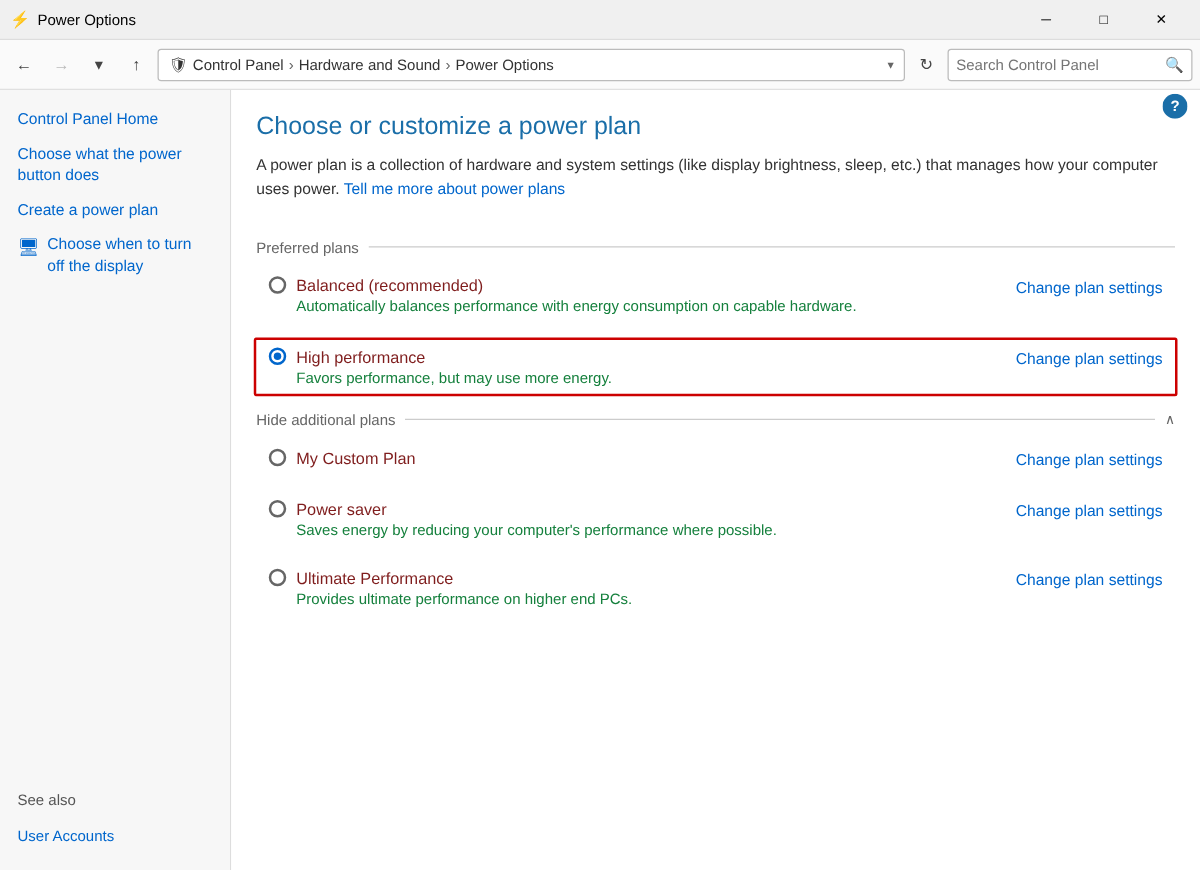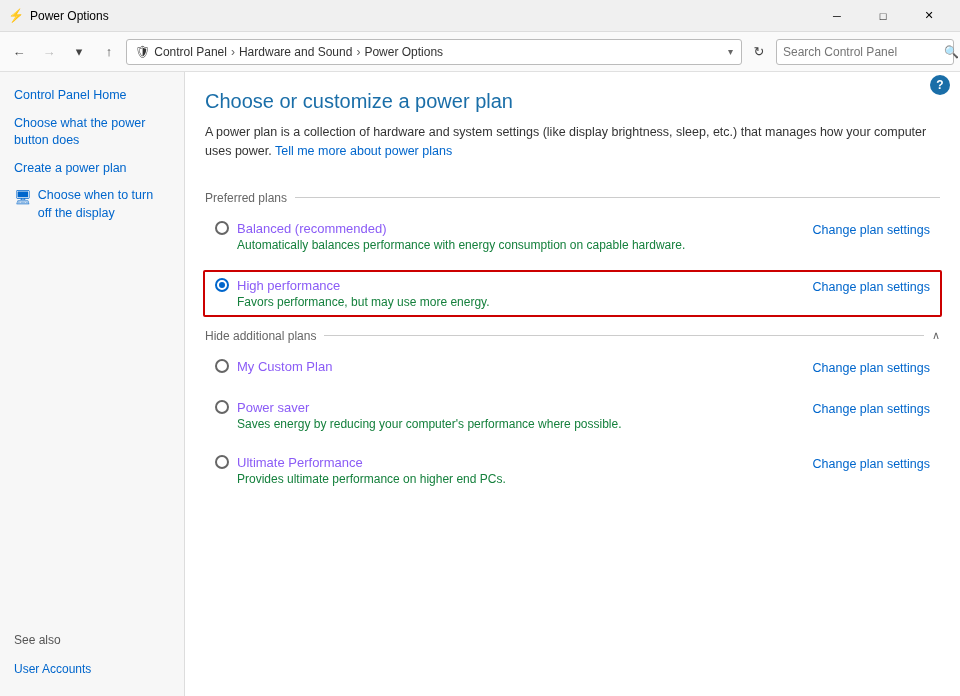--- a/index.html
+++ b/index.html
@@ -46,21 +46,21 @@
     }
     .address-bar .sep { color: #666; }
     .address-bar .crumb { color: #333; }
     .address-chevron { margin-left: auto; color: #666; font-size: 10px; }
     .refresh-btn {
       width: 26px; height: 26px; border: none; background: transparent;
       cursor: pointer; border-radius: 3px; font-size: 13px;
       display: flex; align-items: center; justify-content: center; color: #444;
     }
     .search-box {
-      width: 178px; height: 26px; border: 1px solid #bbb; border-radius: 3px;
+      width: 196px; height: 26px; border: 1px solid #bbb; border-radius: 3px;
       display: flex; align-items: center; background: white;
     }
     .search-box input {
       border: none; outline: none; background: transparent; flex: 1;
       padding: 0 6px; font-size: 12px; color: #333;
     }
     .search-icon { color: #666; padding-right: 6px; font-size: 12px; }
 
     
     .main-container {
@@ -125,21 +125,21 @@
     .plan-left { display: flex; flex-direction: column; }
     .plan-radio-row { display: flex; align-items: center; gap: 8px; margin-bottom: 2px; }
     .radio-circle {
       width: 14px; height: 14px; border-radius: 50%; border: 2px solid #666;
       display: flex; align-items: center; justify-content: center; flex-shrink: 0;
     }
     .radio-circle.selected { border-color: #0066cc; }
     .radio-circle.selected::after {
       content: ''; width: 6px; height: 6px; border-radius: 50%; background: #0066cc;
     }
-    .plan-name { font-size: 13px; color: #8b5cf6; font-weight: 500; }
+    .plan-name { font-size: 13px; color: #7f1d1d; font-weight: 500; }
     .plan-desc { font-size: 12px; color: #15803d; margin-left: 22px; }
     .change-link { color: #0066cc; font-size: 12.5px; text-decoration: none; cursor: pointer; white-space: nowrap; margin-left: 20px; margin-top: 2px; }
 
     
     .help-btn {
       position: fixed; top: 75px; right: 10px;
       width: 20px; height: 20px; border-radius: 50%;
       background: #1a6ea8; color: white; font-size: 12px; font-weight: bold;
       display: flex; align-items: center; justify-content: center;
       cursor: pointer; border: none;

